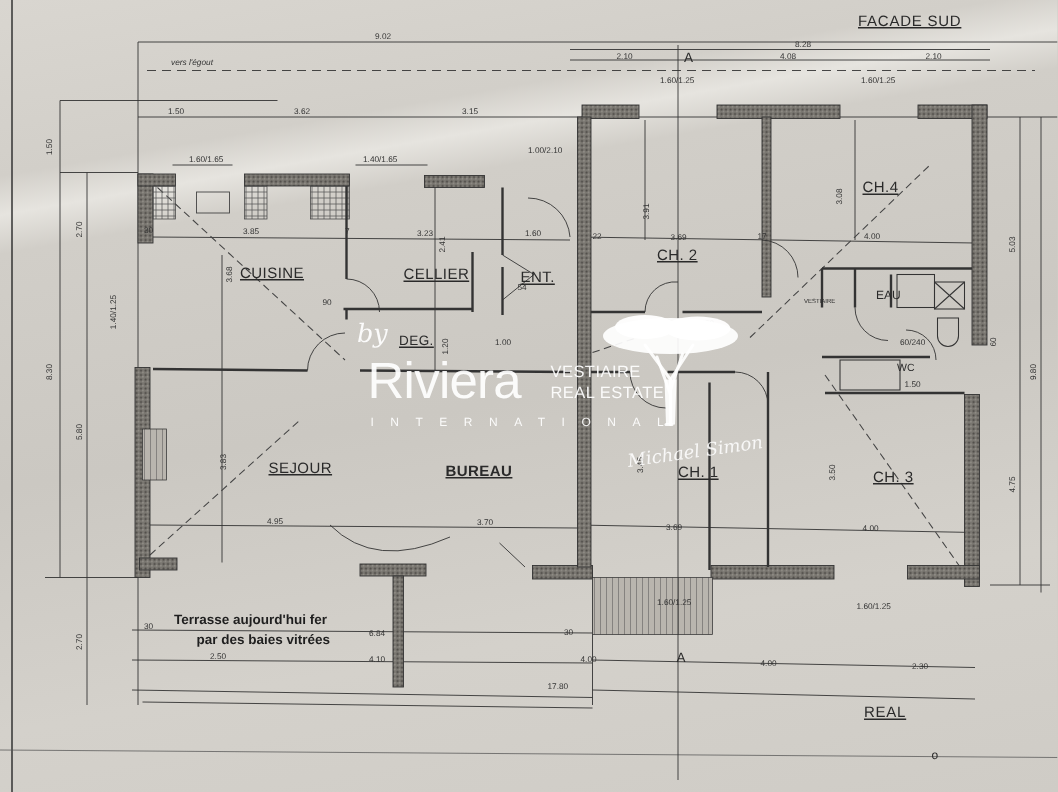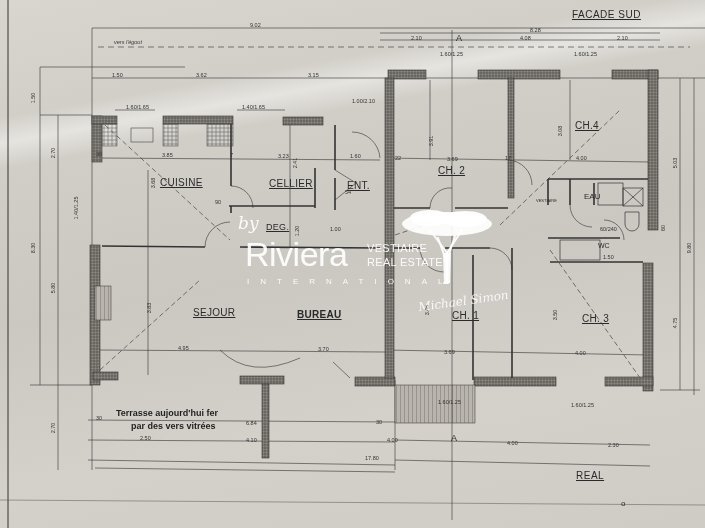--- a/index.html
+++ b/index.html
@@ -190,21 +190,21 @@
   <span class="lbl dim" style="left:126px;top:104px;">1.60/1.65</span>
   <span class="lbl dim" style="left:242px;top:104px;">1.40/1.65</span>
   <span class="lbl dim" style="left:440px;top:51px;">1.60/1.25</span>
   <span class="lbl dim" style="left:574px;top:51px;">1.60/1.25</span>
   <span class="lbl dim" style="left:352px;top:98px;">1.00/2.10</span>
 
   <span class="lbl room" style="left:160px;top:177px;">CUISINE</span>
   <span class="lbl room" style="left:258px;top:178px;margin-left:11px;">CELLIER</span>
   <span class="lbl room" style="left:347px;top:180px;">ENT.</span>
   <span class="lbl room" style="left:266px;top:222px;font-size:9px;">DEG.</span>
-  <span class="lbl room" style="left:179px;top:307px;margin-left:14px;">SEJOUR</span>
+  <span class="lbl room" style="left:179px;top:307px;">SEJOUR</span>
   <span class="lbl room" style="left:297px;top:309px;font-weight:bold;">BUREAU</span>
   <span class="lbl room" style="left:438px;top:121px;margin-top:44px;">CH. 2</span>
   <span class="lbl room" style="left:575px;top:120px;">CH.4</span>
   <span class="lbl room" style="left:452px;top:310px;">CH. 1</span>
   <span class="lbl room" style="left:582px;top:313px;">CH. 3</span>
   <span class="lbl" style="left:584px;top:192px;font-size:8px;">EAU</span>
   <span class="lbl" style="left:598px;top:242px;font-size:7px;">WC</span>
   <span class="lbl" style="left:536px;top:198px;font-size:4px;">VESTIAIRE</span>
 
   <span class="lbl dim" style="left:162px;top:152px;">3.85</span>
@@ -244,21 +244,21 @@
 
   <span class="lbl dim" style="left:670px;top:160px;transform:rotate(-90deg);">5.03</span>
   <span class="lbl dim" style="left:684px;top:245px;transform:rotate(-90deg);">9.80</span>
   <span class="lbl dim" style="left:670px;top:320px;transform:rotate(-90deg);">4.75</span>
   <span class="lbl dim" style="left:660px;top:225px;transform:rotate(-90deg);">60</span>
 
   <span class="lbl dim" style="left:438px;top:399px;">1.60/1.25</span>
   <span class="lbl dim" style="left:571px;top:402px;">1.60/1.25</span>
 
   <span class="lbl note" style="left:116px;top:408px;">Terrasse aujourd'hui fer</span>
-  <span class="lbl note" style="left:131px;top:421px;">par des vers vitrées</span>
+  <span class="lbl note" style="left:131px;top:421px;">par des baies vitrées</span>
   <span class="lbl dim" style="left:96px;top:415px;">30</span>
   <span class="lbl dim" style="left:376px;top:419px;">30</span>
   <span class="lbl dim" style="left:246px;top:420px;">6.84</span>
   <span class="lbl dim" style="left:140px;top:435px;">2.50</span>
   <span class="lbl dim" style="left:246px;top:437px;">4.10</span>
   <span class="lbl dim" style="left:365px;top:455px;">17.80</span>
   <span class="lbl dim" style="left:387px;top:437px;">4.00</span>
   <span class="lbl dim" style="left:507px;top:440px;">4.00</span>
   <span class="lbl dim" style="left:608px;top:442px;">2.30</span>
   <span class="lbl" style="left:451px;top:433px;font-size:9px;">A</span>

